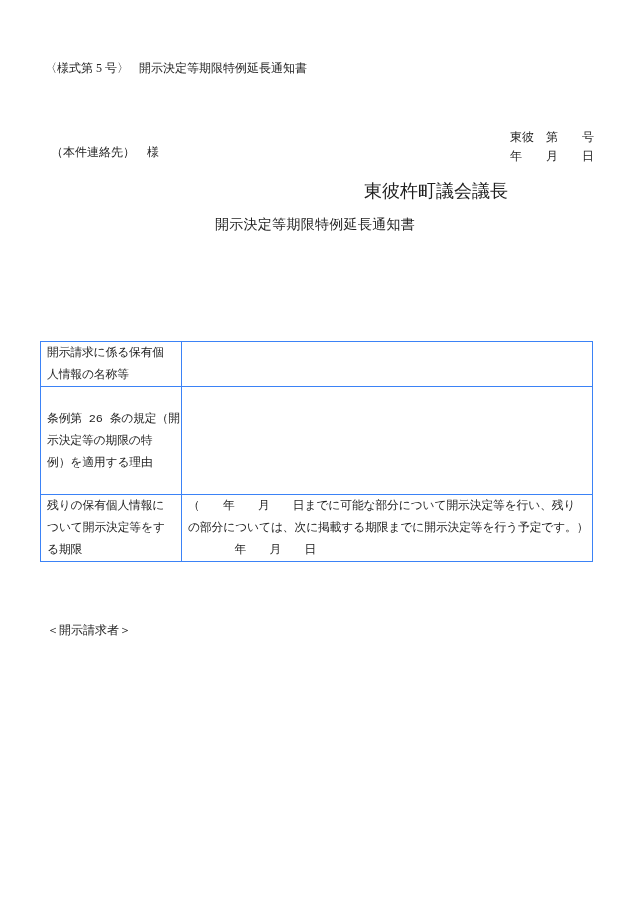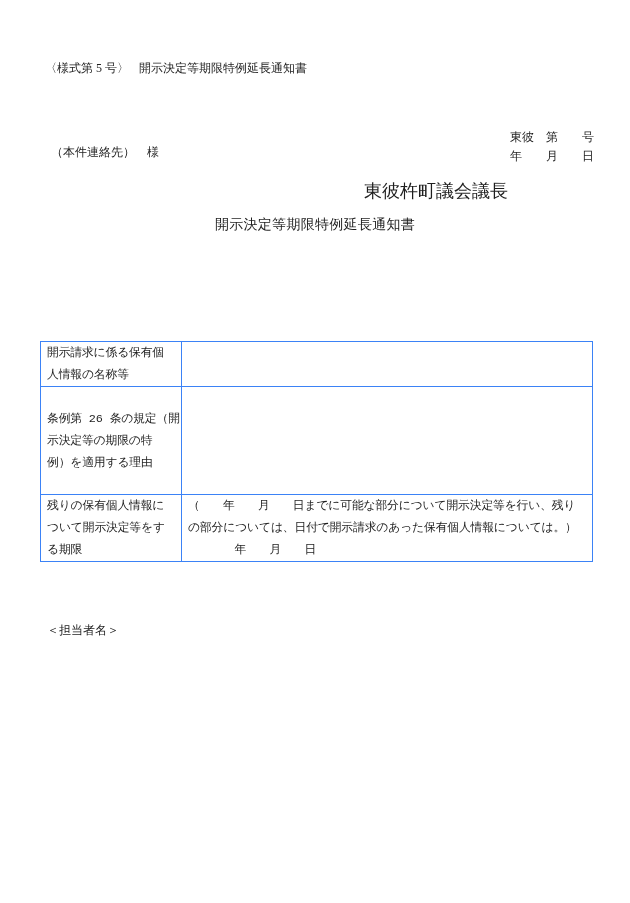--- a/index.html
+++ b/index.html
@@ -129,23 +129,23 @@
       <td class="col-label">条例第 26 条の規定（開
 示決定等の期限の特
 例）を適用する理由</td>
       <td class="col-value"></td>
     </tr>
     <tr class="row-3">
       <td class="col-label">残りの保有個人情報に
 ついて開示決定等をす
 る期限</td>
       <td class="col-value">（　　年　　月　　日までに可能な部分について開示決定等を行い、残り
-の部分については、日付で開示請求のあった保有個人情報については。）
+の部分については、次に掲載する期限までに開示決定等を行う予定です。）
 　　　　年　　月　　日</td>
     </tr>
   </tbody>
     </table>
 
   <div class="abs contact-block">
-    <div class="pre">＜担当者名＞</div>
+    <div class="pre">＜開示請求者＞</div>
   </div>
 
 </div>
 
 </body></html>

